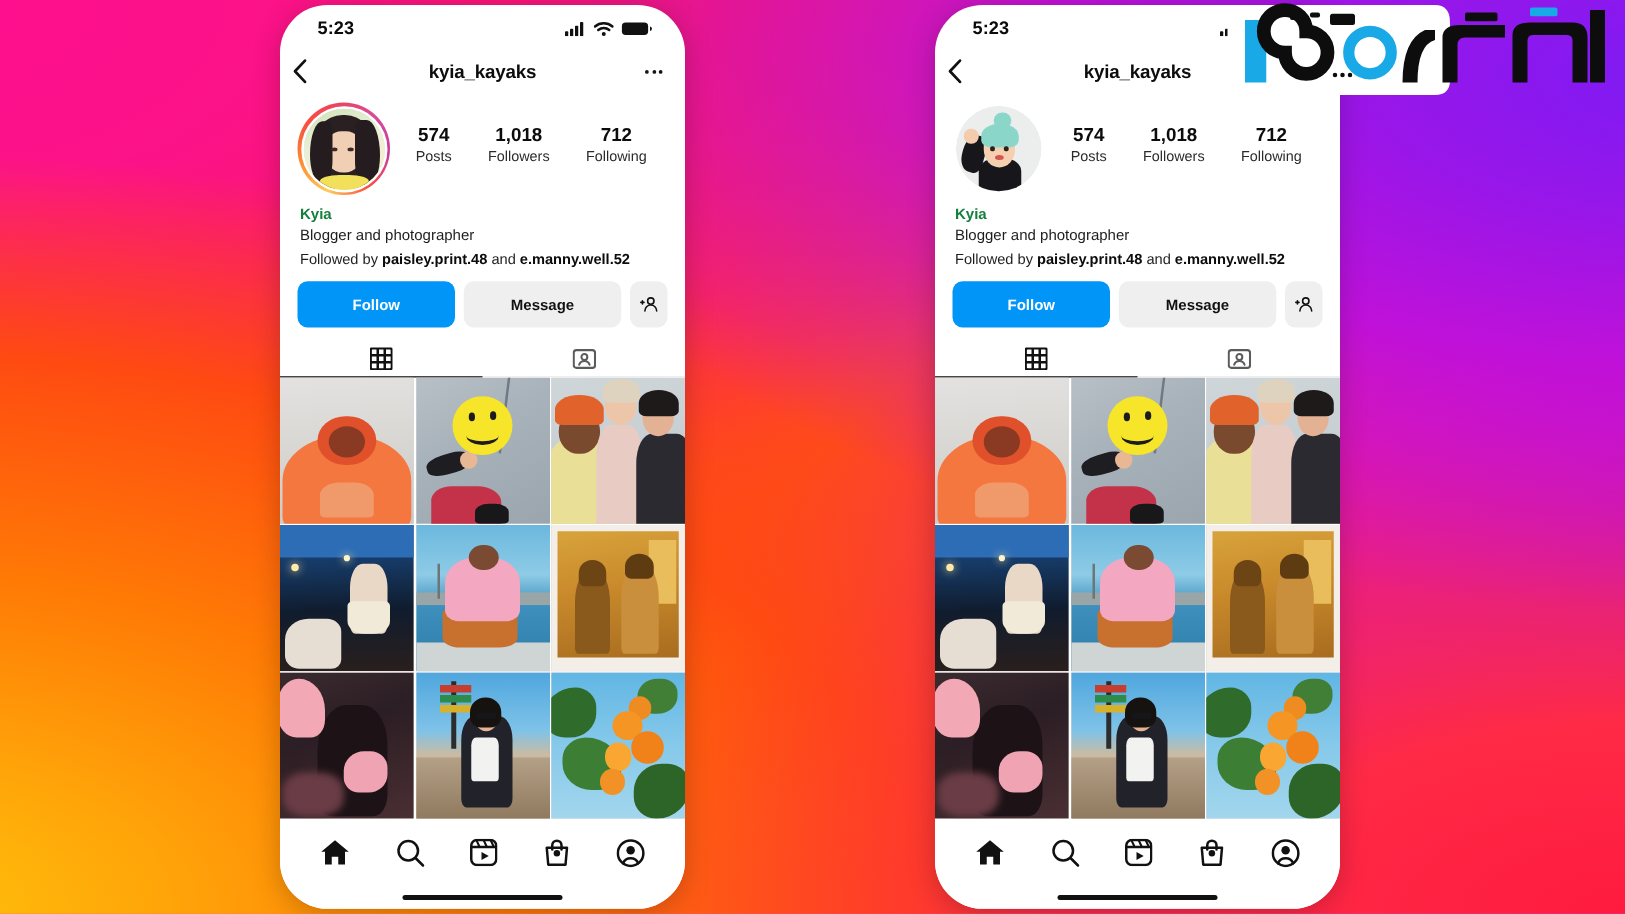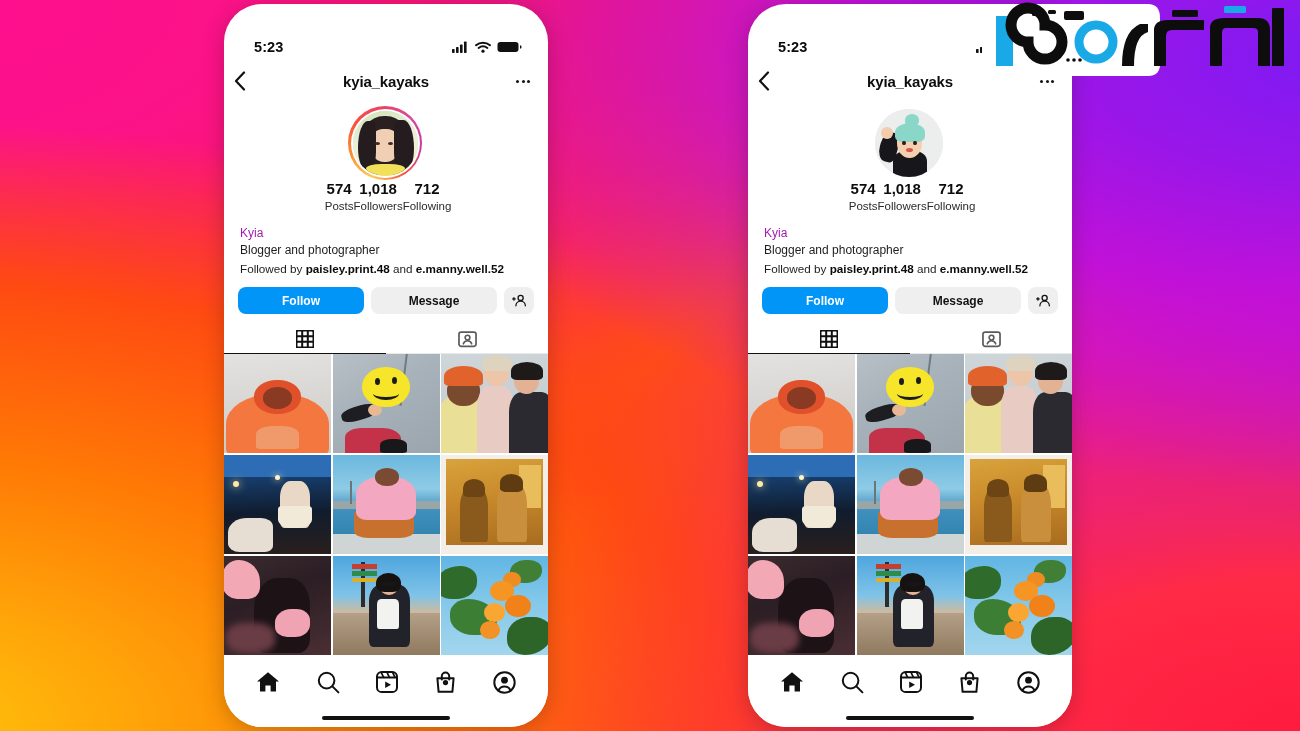--- a/index.html
+++ b/index.html
@@ -43,21 +43,20 @@
   .phone-right { left: 748px; }
 
   
   .statusbar {
     height: 34px;
     flex: 0 0 34px;
     display: flex;
     align-items: center;
     justify-content: space-between;
     padding: 4px 26px 0 30px;
-    margin-top: 24px;
   }
   .clock {
     font-size: 14.5px;
     font-weight: 700;
     color: #0b0b0b;
     letter-spacing: 0.1px;
   }
   .sb-icons { display: flex; align-items: center; gap: 6px; }
   .sb-icons svg { display: block; }
 
@@ -82,21 +81,20 @@
     pointer-events: none;
   }
   .more-btn { margin-left: auto; display: flex; align-items: center; gap: 2.5px; cursor: pointer; z-index: 2;}
   .dot { width: 3px; height: 3px; border-radius: 50%; background: #141414; }
 
   
   .profile-row {
     display: flex;
     align-items: center;
     padding: 6px 16px 0 14px;
-    flex-direction: column;
   }
   .avatar-wrap {
     width: 74px; height: 74px;
     border-radius: 50%;
     flex: 0 0 74px;
     position: relative;
     cursor: pointer;
   }
   .story-ring {
     position: absolute; inset: 0;
@@ -158,34 +156,34 @@
     align-items: center;
     padding-left: 6px;
     padding-bottom: 4px;
   }
   .stat { text-align: center; cursor: pointer; }
   .stat-num { font-size: 15px; font-weight: 700; color: #0c0c0c; line-height: 1.25; }
   .stat-label { font-size: 11.5px; color: #2b2b2b; line-height: 1.3; }
 
   
   .bio { padding: 7px 16px 0 16px; }
-  .bio-name { font-size: 12px; font-weight: 400; color: #a21caf; line-height: 1.45; }
+  .bio-name { font-size: 12px; font-weight: 700; color: #15803d; line-height: 1.45; }
   .bio-desc { font-size: 12px; color: #1d1d1d; line-height: 1.45; }
   .bio-follow { font-size: 11.7px; color: #1d1d1d; line-height: 1.5; margin-top: 1px; }
   .bio-follow b { font-weight: 700; color: #0c0c0c; }
 
   
   .actions {
     display: flex;
     gap: 7px;
     padding: 9px 14px 0 14px;
     align-items: stretch;
   }
   .btn {
-    height: 27px;
+    height: 37px;
     border-radius: 8px;
     display: flex;
     align-items: center;
     justify-content: center;
     font-size: 12px;
     font-weight: 700;
     cursor: pointer;
     border: none;
     font-family: inherit;
   }

